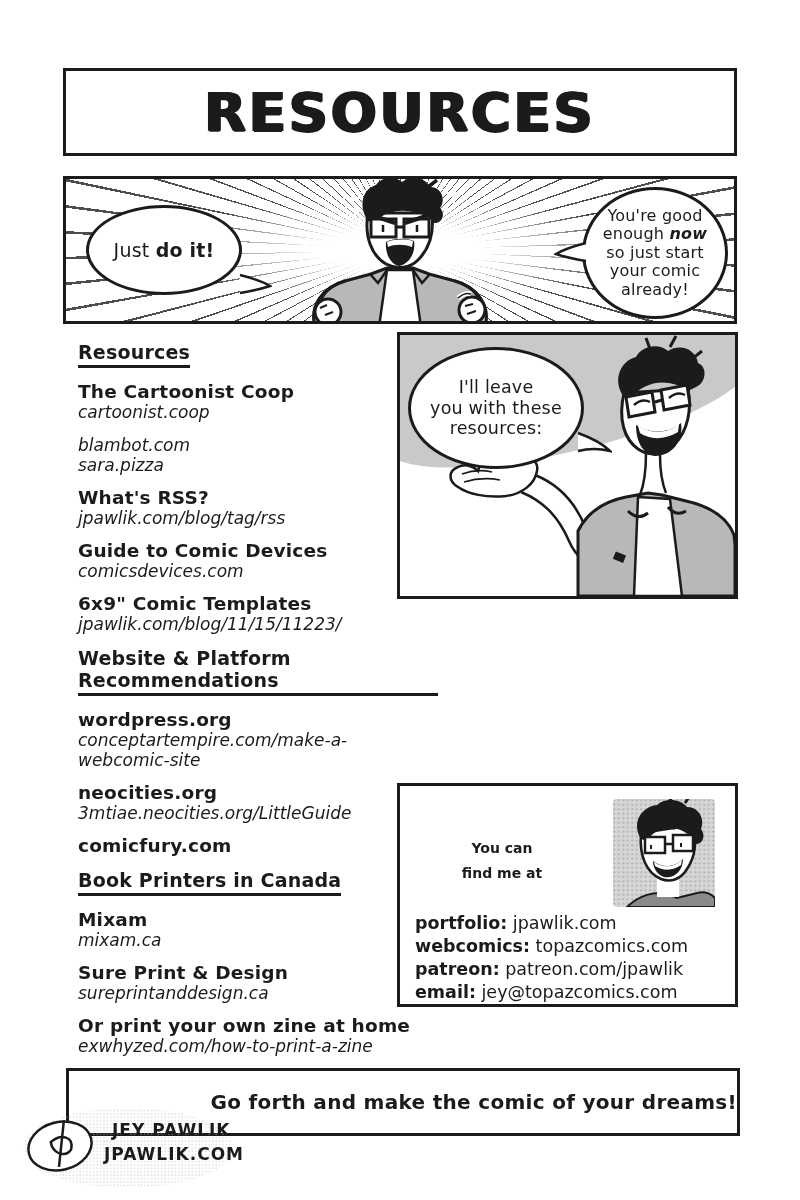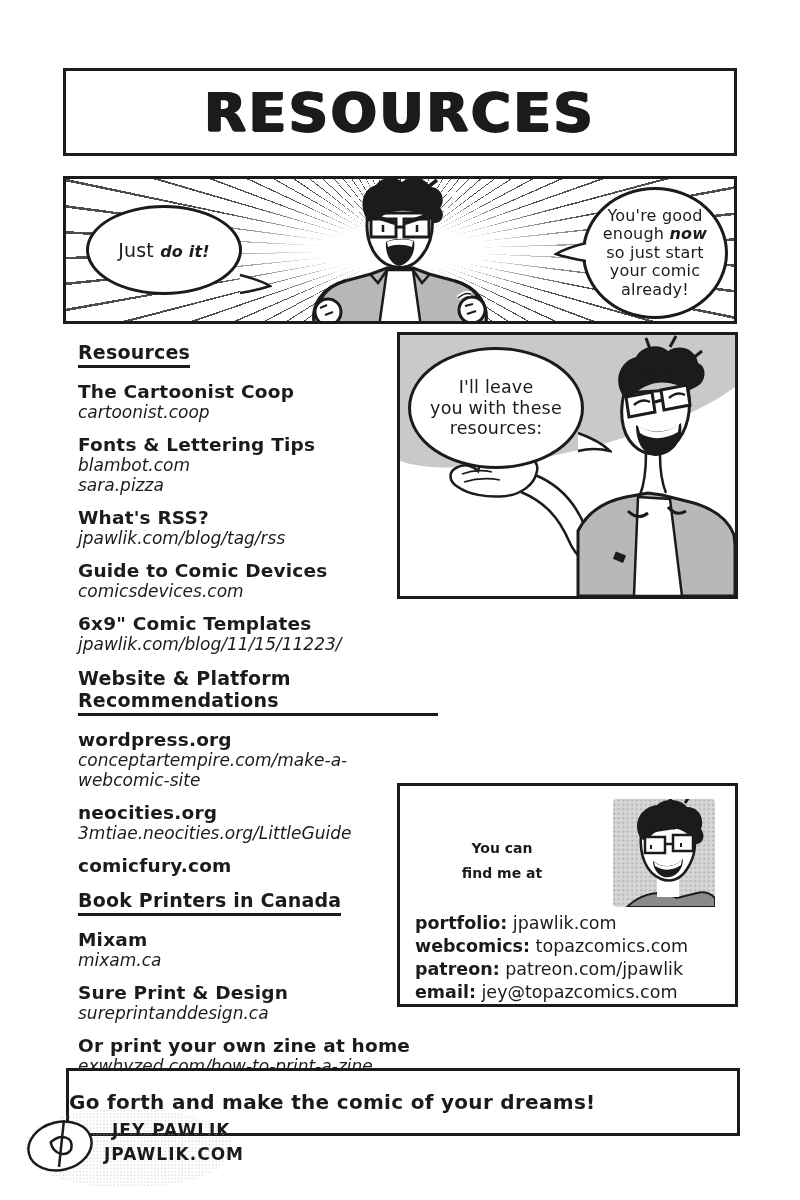--- a/index.html
+++ b/index.html
@@ -25,21 +25,21 @@
       #fff; }
   #panel-top svg.char { position:absolute; left:50%; top:0; transform:translateX(-50%); }
 
   .bubble { position:absolute; background:#fff; border:3px solid #1b1b1b;
             border-radius:50%; display:flex; flex-direction:column;
             align-items:center; justify-content:center; text-align:right;
             letter-spacing:.2px; }
   .tail { position:absolute; }
 
   #bubble-left { left:20px; top:26px; width:156px; height:90px; font-size:19px; }
-  #bubble-left b { font-size:16px;font-style:italic; }
+  #bubble-left b { font-size:19px; }
   #bubble-right { right:6px; top:8px; width:146px; height:132px;
                   font-size:16px; line-height:18.5px; }
   #bubble-right b { font-style:italic; }
 
   
   #panel-side { left:397px; top:332px; width:341px; height:267px; overflow:hidden; }
   #bubble-side { left:8px; top:12px; width:176px; height:122px;
                  font-size:17.5px; line-height:20.5px; z-index:3; }
 
   
@@ -55,21 +55,21 @@
   
   #contact-card { left:397px; top:783px; width:341px; height:224px; }
   #contact-intro { position:absolute; left:22px; top:50px; width:160px;
                    text-align:center; font-weight:bold; font-size:14px; line-height:25px; }
   #avatar { position:absolute; right:20px; top:13px; }
   #contact-rows { position:absolute; left:15px; top:126px; font-size:17.5px; line-height:23px; }
   .c-label { font-weight:bold;text-align:center; }
 
   
   #closing-box { left:66px; top:1068px; width:674px; height:68px;
-                 display:flex; align-items:center; justify-content:flex-start; }
+                 display:flex; align-items:center; justify-content:flex-end; }
   #closing-box .msg { font-weight:bold; font-size:20px; letter-spacing:.3px; }
 
   
   #footer-logo { left:18px; top:1096px; }
   #footer-name { left:112px; top:1120px; font-weight:bold; font-size:17px; letter-spacing:1px; }
   #footer-site { left:104px; top:1144px; font-weight:bold; font-size:17px; letter-spacing:1px; }
 </style>
 </head>
 <body>
 
@@ -184,21 +184,20 @@
 
 <div id="left-col" class="abs">
 
   <div class="sec-heading">Resources</div>
 
   <div class="res-item">
     <div class="res-title">The Cartoonist Coop</div>
     <div class="res-link">cartoonist.coop</div>
   </div>
   <div class="res-item">
-    <div class="res-title">Fonts &amp; Lettering Tips</div>
     <div class="res-link">blambot.com</div>
     <div class="res-link">sara.pizza</div>
   </div>
   <div class="res-item">
     <div class="res-title">What's RSS?</div>
     <div class="res-link">jpawlik.com/blog/tag/rss</div>
   </div>
   <div class="res-item">
     <div class="res-title">Guide to Comic Devices</div>
     <div class="res-link">comicsdevices.com</div>

